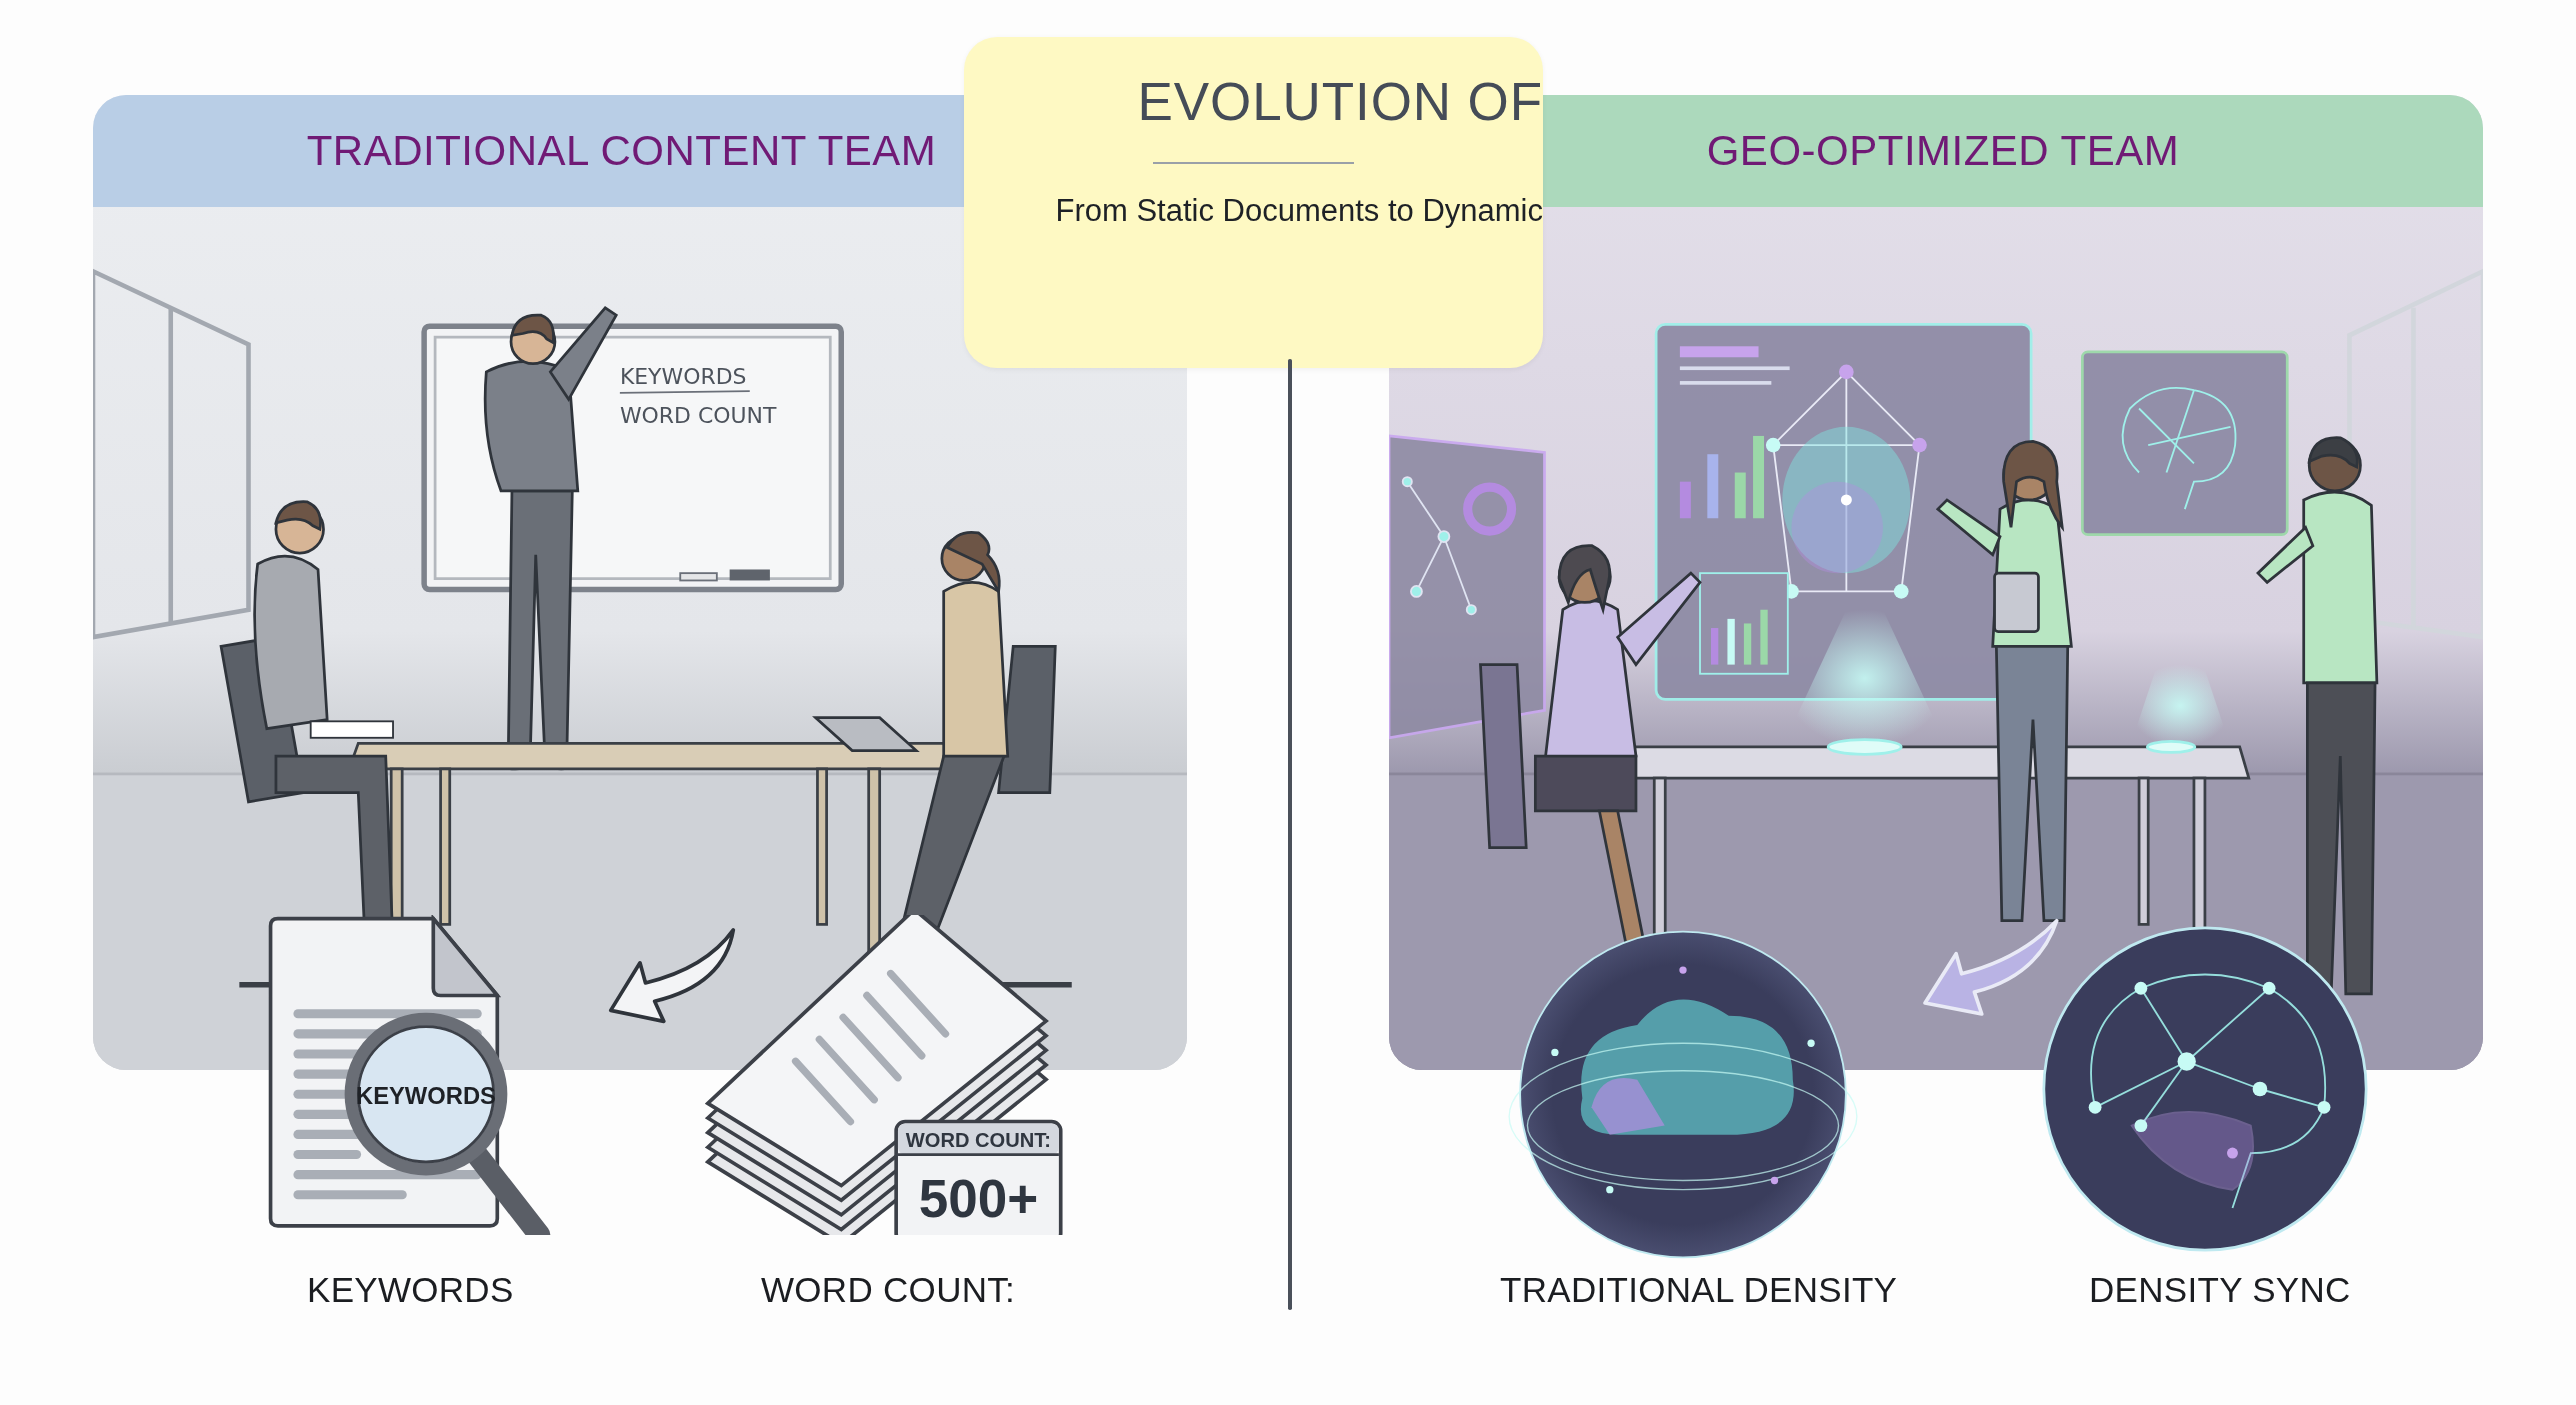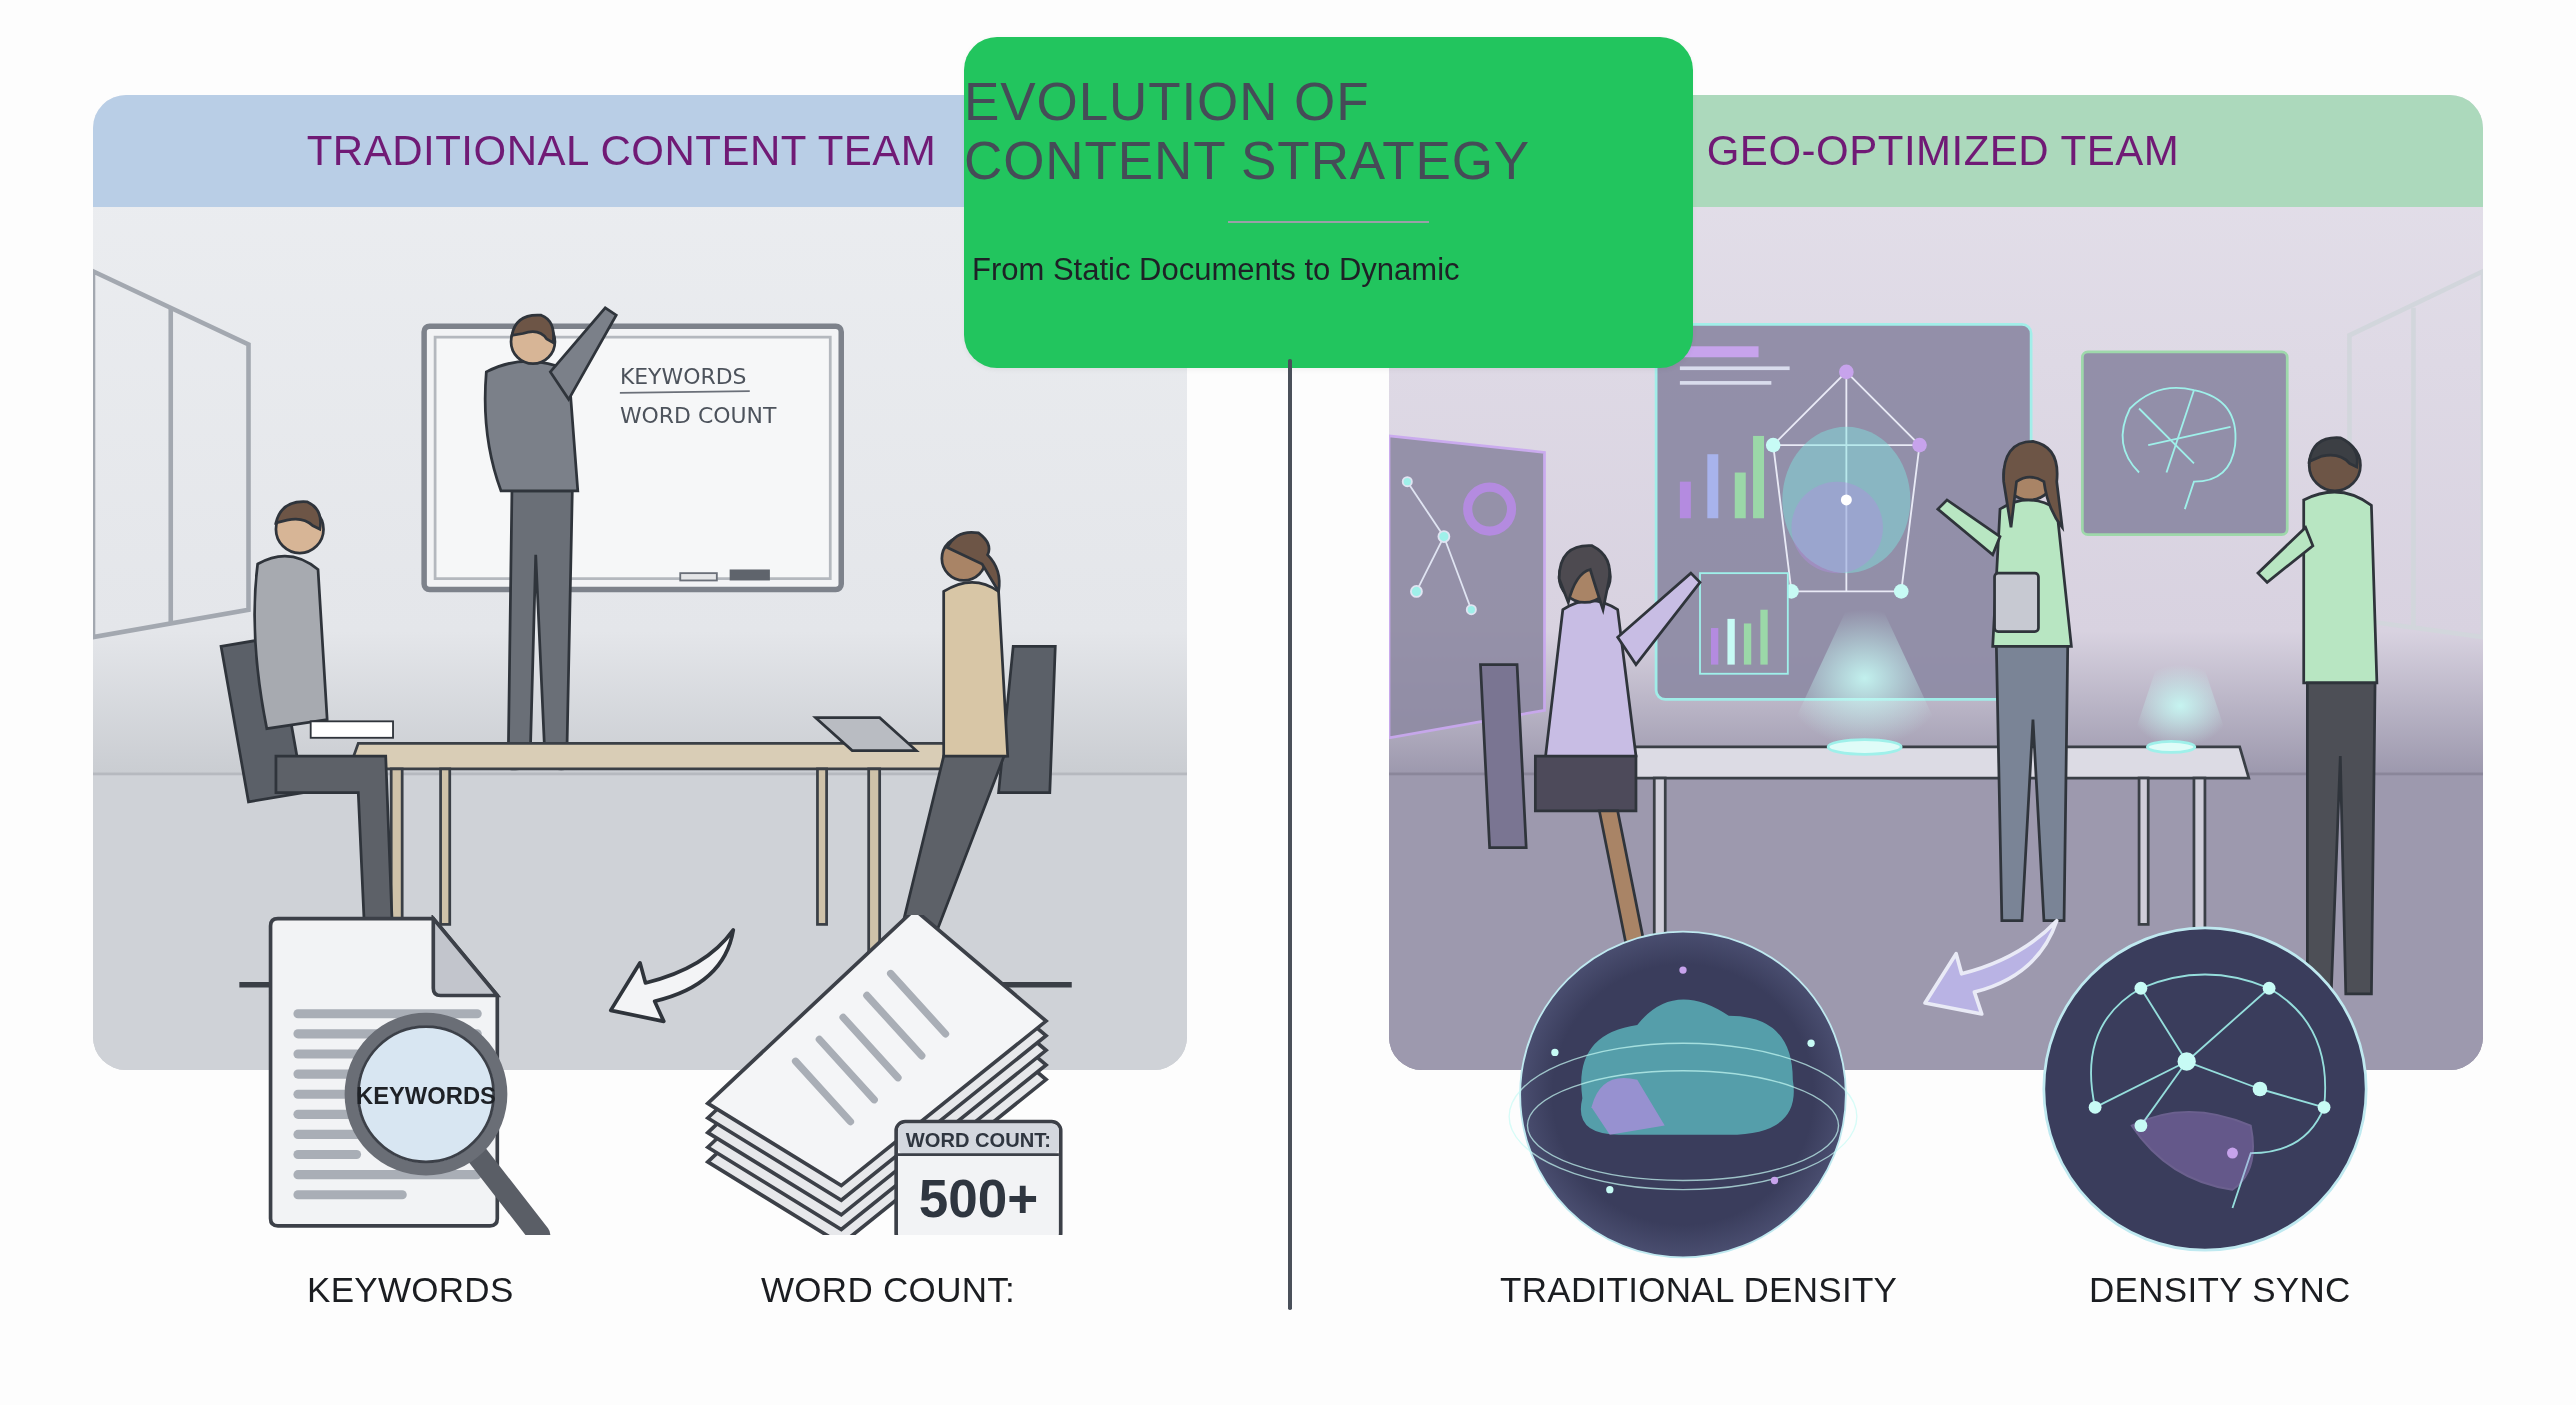--- a/index.html
+++ b/index.html
@@ -10,22 +10,22 @@
   .panel { position:absolute; top:95px; height:975px; border-radius:33px; overflow:hidden; }
   .panel-left { left:93px; width:1094px; background:linear-gradient(#eceef1 0%, #e4e6ea 55%, #c9ccd1 70%, #c9ccd1 100%); }
   .panel-right { left:1389px; width:1094px; background:linear-gradient(#e4e0ea 0%, #d8d2e0 55%, #9b97ac 70%, #8a869c 100%); }
   .panel-header { position:absolute; left:0; top:0; width:100%; height:112px; display:flex; align-items:center; justify-content:center;
     font-size:42px; color:#701a75; letter-spacing:0.5px; }
   .panel-left .panel-header { background:#b9cee6; }
   .panel-right .panel-header { background:#acd9bc; }
   .panel-left .panel-header span { margin-left:-37px; }
   .panel-right .panel-header span { margin-left:14px; }
 
-  .title-card { position:absolute; left:964px; top:37px; width:729px; height:331px; background:#22c55e; border-radius:33px;
-    box-shadow:0 1.8px 5.5px rgba(0,0,0,0.05); text-align:left; }
+  .title-card { position:absolute; left:964px; top:37px; width:579px; height:331px; background:#fef9c3; border-radius:33px;
+    box-shadow:0 1.8px 5.5px rgba(0,0,0,0.05); text-align:right; }
   .title-main { margin-top:35px; font-size:53px; line-height:59px; color:#454c57; letter-spacing:0.9px; }
   .title-rule { width:201px; height:1.8px; background:#9aa0a8; margin:31px auto 27.4px; }
   .title-sub { font-size:31px; line-height:40px; color:#1e2126;margin-left:8px; }
 
   .divider { position:absolute; left:1288px; top:359px; width:3.7px; height:951px; background:#4a505a; border-radius:1.8px; }
 
   .label { position:absolute; top:1270px; font-size:35px; color:#1b1d21; font-weight:normal; letter-spacing:0.3px; }
 
   
   .scene { position:absolute; }
@@ -215,21 +215,20 @@
       <path d="M1002,350 L950,400 L960,410 L1010,370 Z" fill="#b8e6c2"></path>
     </g>
 
     <path d="M730,780 Q710,840 640,858 L648,882 L586,870 L620,816 L626,838 Q690,822 730,780 Z" fill="#b9b3e4" stroke="#e9eaf6" stroke-width="4" stroke-linejoin="round"></path>
   </svg>
 </div>
 
 <div class="title-card">
   <div class="title-main">
     <div>EVOLUTION OF</div>
-    <div>CONTENT STRATEGY</div>
   </div>
   <div class="title-rule"></div>
   <div class="title-sub">
     <div>From Static Documents to Dynamic</div>
   </div>
 </div>
 
 <div class="divider"></div>
 
 <svg style="position:absolute;left:265px;top:915px" width="311" height="320" viewBox="0 0 340 350">

